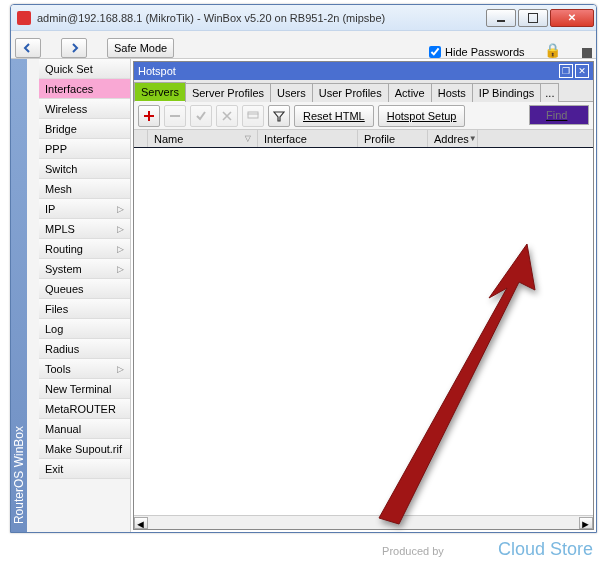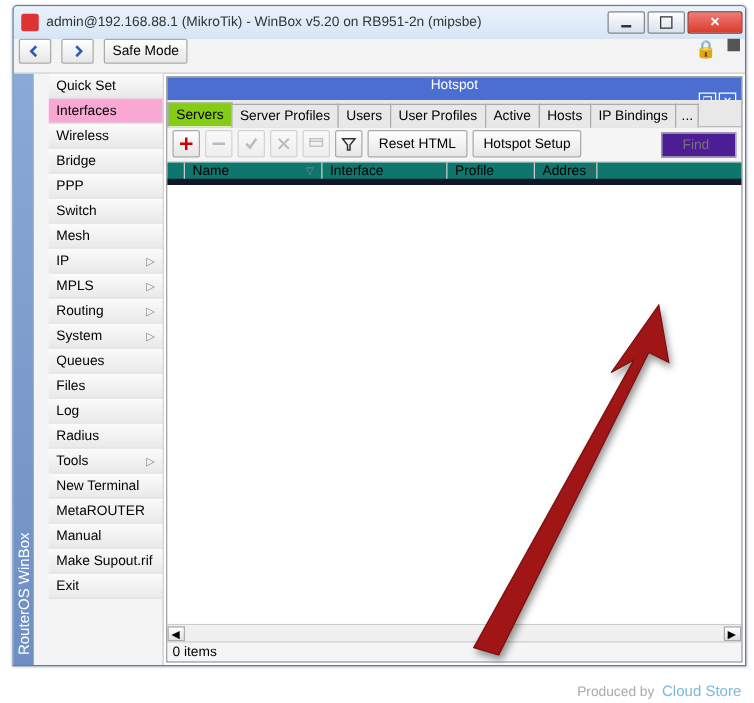--- a/index.html
+++ b/index.html
@@ -11,21 +11,21 @@
 .title-icon { width: 14px; height: 14px; background: #d33; margin-right: 6px; border-radius: 2px; }
 .title-text { color: #333; flex: 1; }
 .win-btns { display: flex; gap: 2px; margin-right: 2px; }
 .win-btn { width: 30px; height: 18px; border: 1px solid #888; border-radius: 2px; display: flex; align-items: center; justify-content: center; font-size: 12px; background: linear-gradient(to bottom,#fefefe,#d8e2ee); }
 .win-btn.close { width: 44px; background: linear-gradient(to bottom,#f07b77,#d93c2b); color: #fff; border-color: #a02c21; }
 .win-btn.min::before{content:""; width:8px;height:2px;background:#333;margin-top:6px;}
 .win-btn.max::before{content:""; width:8px;height:8px;border:1px solid #333;}
 .win-btn.close::before{content:"✕"; font-size:10px;font-weight:bold;}
 
 
-.toolbar-top { height: 28px; background: #f3f3f3; border-bottom: 1px solid #ccc; display: flex; align-items: flex-start; padding: 0 4px; gap: 8px; }
+.toolbar-top { height: 28px; background: #f3f3f3; border-bottom: 1px solid #ccc; display: flex; align-items: flex-end; padding: 0 4px; gap: 20px; }
 .tb-btn { border: 1px solid #aaa; background: linear-gradient(to bottom,#fff,#e6e6e6); height: 20px; padding: 0 6px; display: flex; align-items: center; border-radius: 2px; }
 .tb-btn svg{width:12px;height:12px;}
 .spacer { flex: 1; }
 .chk { display: inline-flex; align-items: center; gap: 4px; margin-top: 39px; }
 .chk input { width: 12px; height: 12px; }
 .lock { color: #7a4; font-size: 14px; }
 .square { width: 10px; height: 10px; background: #555; }
 
 
 .body { position: absolute; top: 54px; left: 0; right: 0; bottom: 0; display: flex; }
@@ -33,48 +33,48 @@
 .side-strip { width: 16px; background: linear-gradient(to bottom,#8aa9d6,#6f8fc3); display:flex; align-items:flex-end; justify-content:center; }
 .side-strip span { writing-mode: vertical-rl; transform: rotate(180deg); color:#fff; font-size:12px; padding:8px 0;}
 .menu { flex:1; }
 .menu-item { height: 20px; display:flex; align-items:center; padding:0 6px; background: linear-gradient(to bottom,#fbfbfb,#e9e9e9); border-bottom:1px solid #ddd; justify-content:space-between;margin-left:12px; }
 .menu-item.sel { background:#f9a8d4; }
 .tri { font-size:9px; color:#888; }
 
 
 .content { flex:1; position:relative; padding:2px; }
 .panel { border:1px solid #888; height:100%; display:flex; flex-direction:column; }
-.panel-title { height:18px; background:#4a6fd0; color:#fff; display:flex; align-items:center; padding:0 4px;flex-direction:column; }
+.panel-title { height:18px; background:#4a6fd0; color:#fff; display:flex; align-items:center; padding:0 4px; }
 .panel-title .t-btns{margin-left:auto;display:flex;gap:2px;}
 .t-btn{width:14px;height:14px;border:1px solid #fff;display:flex;align-items:center;justify-content:center;font-size:9px;color:#fff;}
 .tabs { display:flex; background:#e8e8e8; border-bottom:1px solid #aaa; height:22px; align-items:flex-end; }
 .tab { padding:3px 6px; background:#e8e8e8; border:1px solid #aaa; border-bottom:none; margin-right:-1px; position:relative;top:1px;}
 .tab.active { background:#84cc16; border-bottom:1px solid #f8f8f8; }
 .tab.more{padding:3px 4px;}
-.toolbar2 { height:28px; display:flex; align-items:flex-end; padding:3px 4px; gap:4px; border-bottom:1px solid #ccc; background:#f5f5f5; }
+.toolbar2 { height:28px; display:flex; align-items:flex-start; padding:3px 4px; gap:4px; border-bottom:1px solid #ccc; background:#f5f5f5;text-decoration:underline; }
 .icon-btn { width:22px; height:22px; border:1px solid #aaa; background:linear-gradient(to bottom,#fff,#e6e6e6); display:flex;align-items:center;justify-content:center; border-radius:2px;}
 .icon-btn.dis{opacity:.45;}
 .txt-btn { height:22px; border:1px solid #aaa; background:linear-gradient(to bottom,#fff,#e6e6e6); padding:0 8px;display:flex;align-items:center;border-radius:2px;}
 .find { margin-left:auto; width:60px; height:20px; border:1px solid #aaa; padding:0 16px; color:#999; background:#4c1d95;}
-.grid-head { display:flex; background:#0f766e; border-bottom:5px solid #0f172a; height:18px; }
+.grid-head { display:flex; background:#e5e5e5; border-bottom:1px solid #0f172a; height:18px; }
 .gh { border-right:1px solid #ccc; padding:2px 6px; display:flex;align-items:center;}
 .gh.sort::after{content:"▽";font-size:8px;color:#888;margin-left:auto;}
 .gh.dd::after{content:"▼";font-size:8px;color:#555;margin-left:auto;}
 .grid-body { flex:1; background:#fff; position:relative;}
 .grid-scroll { height:14px; border-top:1px solid #ccc; display:flex;align-items:center; background:#f0f0f0;}
 .sc-thumb{width:14px;height:12px;border:1px solid #aaa;background:linear-gradient(#fff,#e0e0e0);}
 .sc-track{flex:1;}
 .status { height:16px; border-top:1px solid #ccc; padding:0 4px; display:flex;align-items:center; background:#f5f5f5;}
 
 
 .arrow { position:absolute; left:205px; top:80px; pointer-events:none; }
 .arrow svg { filter: drop-shadow(2px 4px 3px rgba(0,0,0,.4)); }
 
 .footer { position:absolute; bottom:2px; right:10px; color:#aaa; font-size:11px; }
-.footer a { color:#7bb8e0; text-decoration:none; font-size:12px; }
+.footer a { color:#7bb8e0; text-decoration:none; font-size:18px;margin-left:48px; }
 </style>
 </head>
 <body>
 
 <div class="window">
   <div class="titlebar">
     <div class="title-icon"></div>
     <div class="title-text">admin@192.168.88.1 (MikroTik) - WinBox v5.20 on RB951-2n (mipsbe)</div>
     <div class="win-btns">
       <div class="win-btn min"></div>
@@ -255,23 +255,20 @@
                 <defs></defs>
               <path d="M 40 290 L 168 60 L 150 70 L 188 16 L 196 62 L 180 54 L 60 296 Z" fill="#a01515" stroke="#7a0f0f" stroke-width="1"></path>
             </svg>
           </div>
         </div>
         <div class="grid-scroll">
           <div class="sc-thumb">◄</div>
           <div class="sc-track"></div>
           <div class="sc-thumb">►</div>
         </div>
-        <div class="status">
-            <span>0 items</span>
-          </div>
       </div>
     </div>
   </div>
 </div>
 
 <div class="footer">
   <span>Produced by</span>&nbsp;&nbsp;<a href="#">Cloud Store</a>
 </div>
 
 </body></html>

